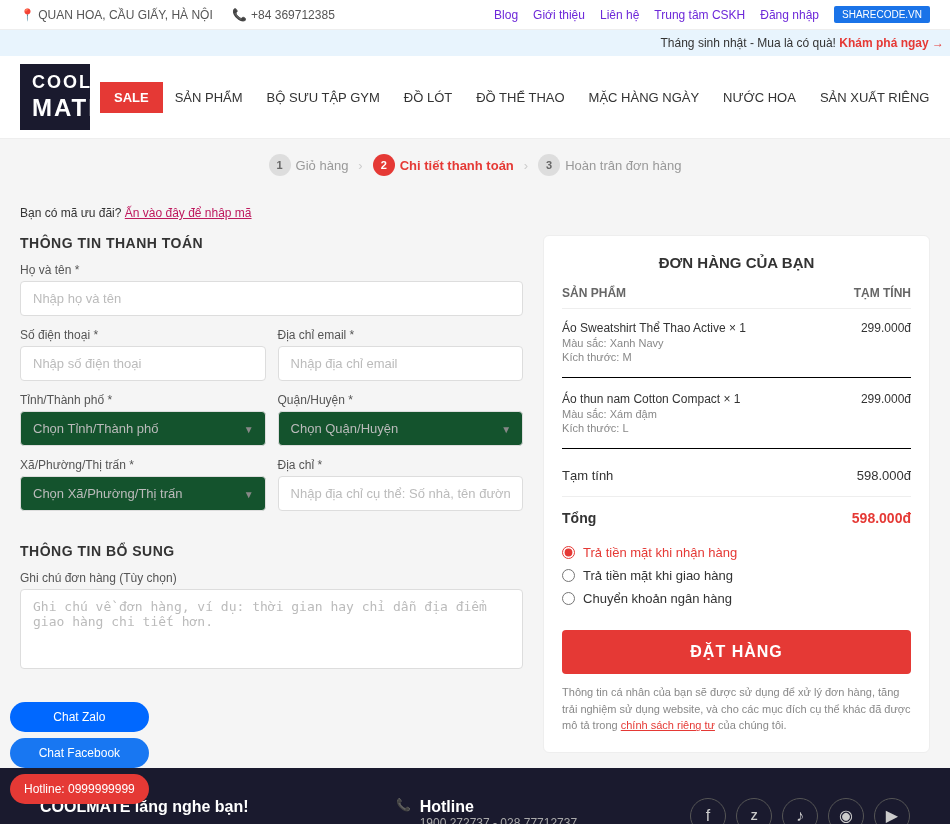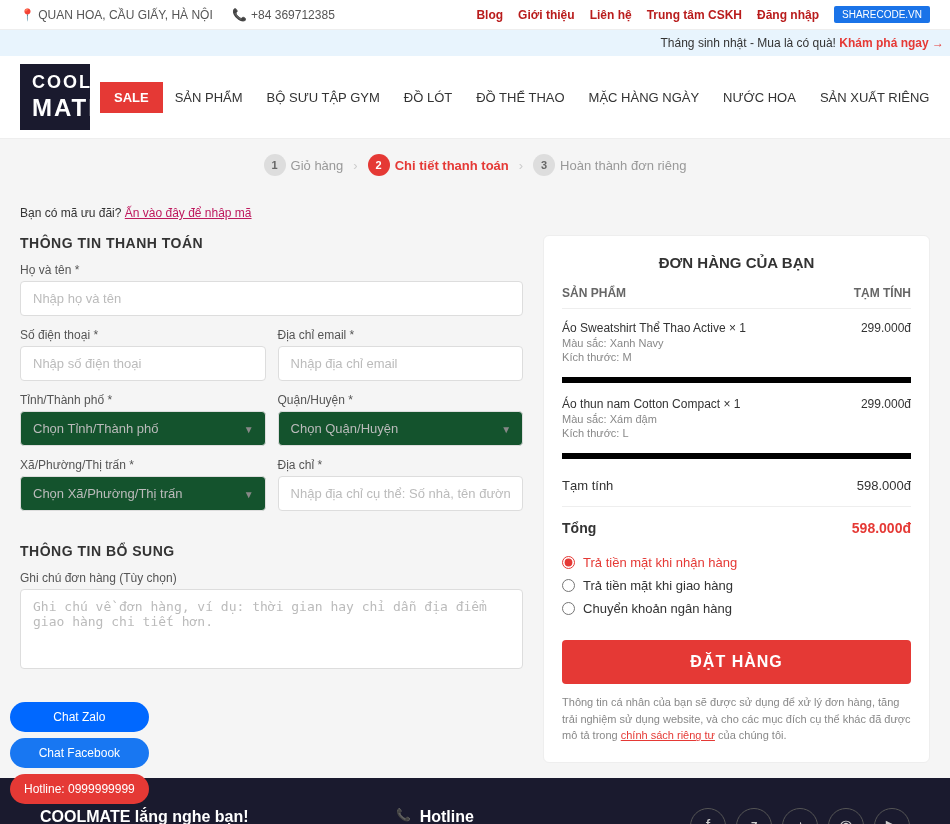--- a/index.html
+++ b/index.html
@@ -11,21 +11,21 @@
       display: flex;
       justify-content: space-between;
       align-items: center;
       padding: 6px 20px;
       border-bottom: 1px solid #eee;
       font-size: 12px;
       color: #555;
     }
     .top-bar-left { display: flex; gap: 20px; align-items: center; }
     .top-bar-right { display: flex; gap: 15px; align-items: center; }
-    .top-bar-right a { color: #b91c1c; text-decoration: none; font-weight: bold; }
+    .top-bar-right a { color: #6d28d9; text-decoration: none; }
 
     
     .promo-bar {
       background: #e8f4fd;
       text-align: right;
       padding: 6px;
       font-size: 12px;
       color: #333;
     }
     .promo-bar a { color: #e53935; text-decoration: none; font-weight: bold; }
@@ -198,21 +198,21 @@
     .order-table-header {
       display: flex;
       justify-content: space-between;
       font-weight: bold;
       font-size: 12px;
       color: #666;
       border-bottom: 1px solid #eee;
       padding-bottom: 8px;
       margin-bottom: 12px;
     }
-    .order-item { margin-bottom: 14px; padding-bottom: 14px; border-bottom: 6px solid #000000; }
+    .order-item { margin-bottom: 14px; padding-bottom: 14px; border-bottom: 1px solid #000000; }
     .order-item-row { display: flex; justify-content: space-between; align-items: flex-start; }
     .order-item-name { font-size: 12px; color: #333; font-weight: 500; flex: 1; }
     .order-item-price { font-size: 12px; color: #333; font-weight: 500; white-space: nowrap; }
     .order-item-detail { font-size: 11px; color: #888; margin-top: 2px; }
     .order-totals { margin-top: 10px; }
     .order-total-row {
       display: flex;
       justify-content: space-between;
       font-size: 13px;
       padding: 5px 0;
@@ -356,21 +356,21 @@
     <span>Giỏ hàng</span>
   </div>
   <span class="breadcrumb-sep">›</span>
   <div class="breadcrumb-step active">
     <span class="step-num">2</span>
     <span>Chi tiết thanh toán</span>
   </div>
   <span class="breadcrumb-sep">›</span>
   <div class="breadcrumb-step">
     <span class="step-num">3</span>
-    <span>Hoàn thành đơn riêng</span>
+    <span>Hoàn trân đơn hàng</span>
   </div>
 </div>
 
 <div class="main-content">
   <div class="discount-link">
     <span>Bạn có mã ưu đãi?</span>
     <a style="color:#be185d;text-decoration:underline;cursor:pointer;">Ấn vào đây để nhập mã</a>
   </div>
 
   <div class="checkout-layout">

